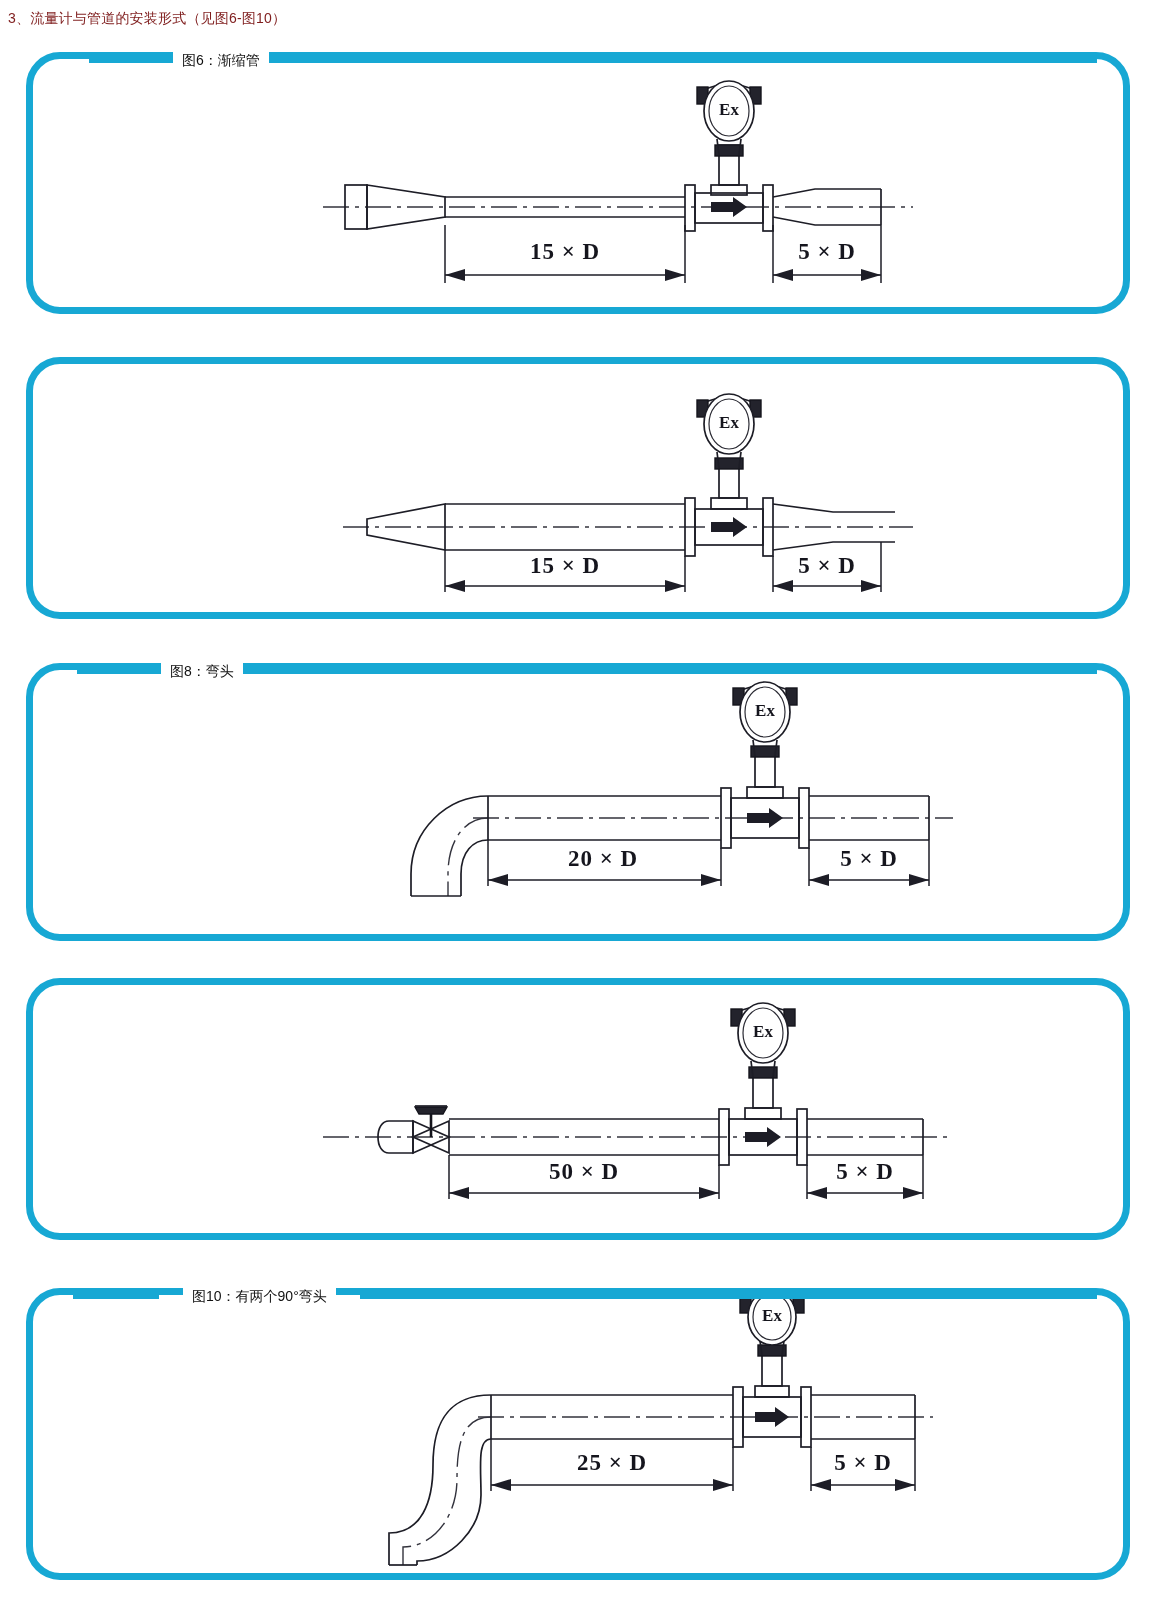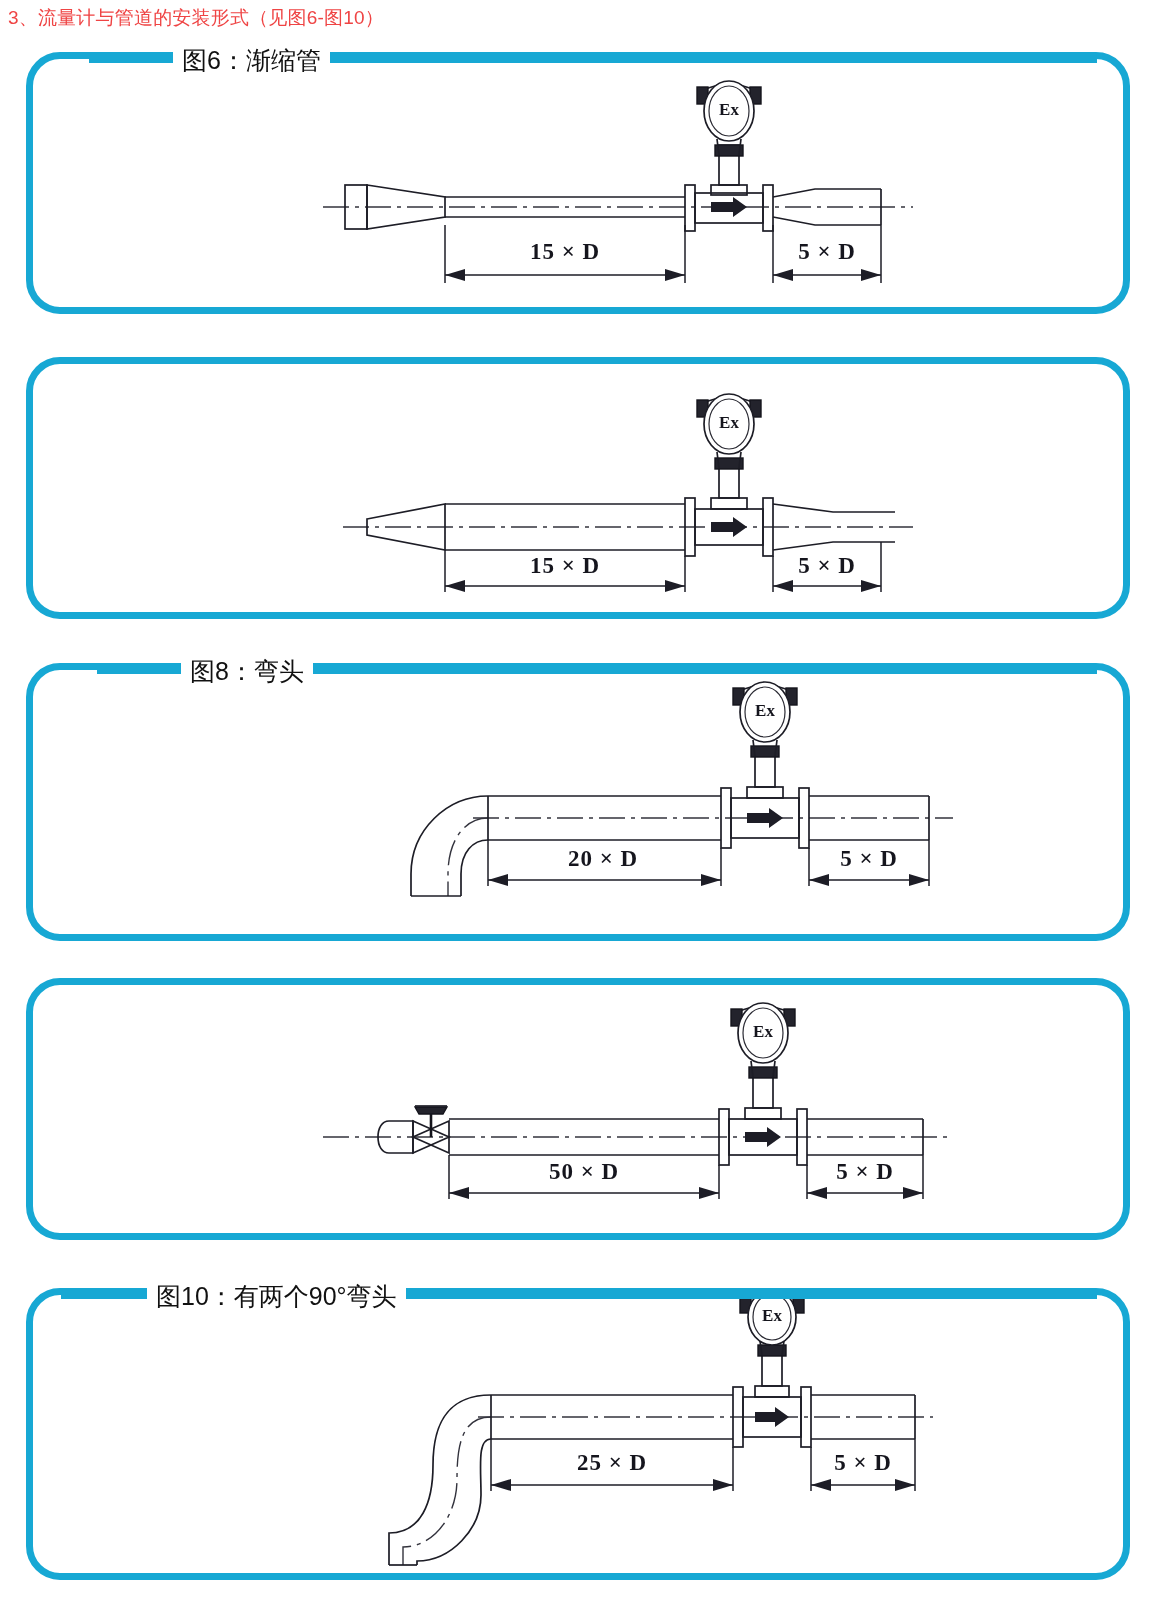--- a/index.html
+++ b/index.html
@@ -6,45 +6,45 @@
   body{
     width:1156px;height:1600px;
     background:#ffffff;
     font-family:"Liberation Sans","DejaVu Sans",sans-serif;
     color:#1a1a1a;
     position:relative;
     overflow:hidden;
   }
   #heading{
     position:absolute;left:8px;top:6px;
-    font-size:19px;line-height:24px;
+    font-size:14px;line-height:24px;
     letter-spacing:.2px;
     white-space:nowrap;
-    color:#ef4444;
+    color:#7f1d1d;
   }
   .panel{
     position:absolute;
     left:26px;
     width:1104px;
     box-sizing:border-box;
     border:7px solid #17a8d4;
     border-radius:34px;
     background:#ffffff;
   }
   
   .panel-label{
     position:absolute;
     top:-20px;
     height:40px;
     display:flex;
     align-items:center;
     pointer-events:none;
   }
   .label-text{
-    font-size:25px;
+    font-size:14px;
     line-height:19px;
     white-space:nowrap;
     color:#111;
     background:#ffffff;
     padding:0 9px;
     position:relative;
     top:1px;
   }
   .label-bar{
     height:7px;
@@ -264,21 +264,21 @@
       <g>
         <line class="dim" x1="776" y1="178" x2="776" y2="216"></line>
         <line class="dim" x1="896" y1="170" x2="896" y2="216"></line>
         <line class="dim" x1="776" y1="210" x2="896" y2="210"></line>
         <path class="solidfill" d="M776 210 L796 204 L796 216 Z"></path>
         <path class="solidfill" d="M896 210 L876 204 L876 216 Z"></path>
         <text class="dimtext" x="836" y="196" text-anchor="middle">5 × D</text>
       </g>
     </svg>
   </div>
-  <div class="panel-label" style="left:64px;right:26px;">
+  <div class="panel-label" style="left:44px;right:26px;">
     <div class="label-bar" style="width:84px;"></div>
     <div class="label-text">图8：弯头</div>
     <div class="label-bar" style="flex:1;"></div>
   </div>
 </div>
 
 <div class="panel" id="panel-3" style="top:978px;height:262px;">
   <div class="panel-body">
     <svg class="fig" viewBox="0 0 1090 248" preserveAspectRatio="none">
       <line class="cl" x1="290" y1="152" x2="920" y2="152"></line>
@@ -397,18 +397,18 @@
       <g>
         <line class="dim" x1="778" y1="152" x2="778" y2="196"></line>
         <line class="dim" x1="882" y1="144" x2="882" y2="196"></line>
         <line class="dim" x1="778" y1="190" x2="882" y2="190"></line>
         <path class="solidfill" d="M778 190 L798 184 L798 196 Z"></path>
         <path class="solidfill" d="M882 190 L862 184 L862 196 Z"></path>
         <text class="dimtext" x="830" y="175" text-anchor="middle">5 × D</text>
       </g>
     </svg>
   </div>
-  <div class="panel-label" style="left:28px;right:26px;">
+  <div class="panel-label" style="left:40px;right:26px;gap:24px;">
     <div class="label-bar" style="width:86px;"></div>
     <div class="label-text">图10：有两个90°弯头</div>
     <div class="label-bar" style="flex:1;"></div>
   </div>
 </div>
 
 </body></html>

